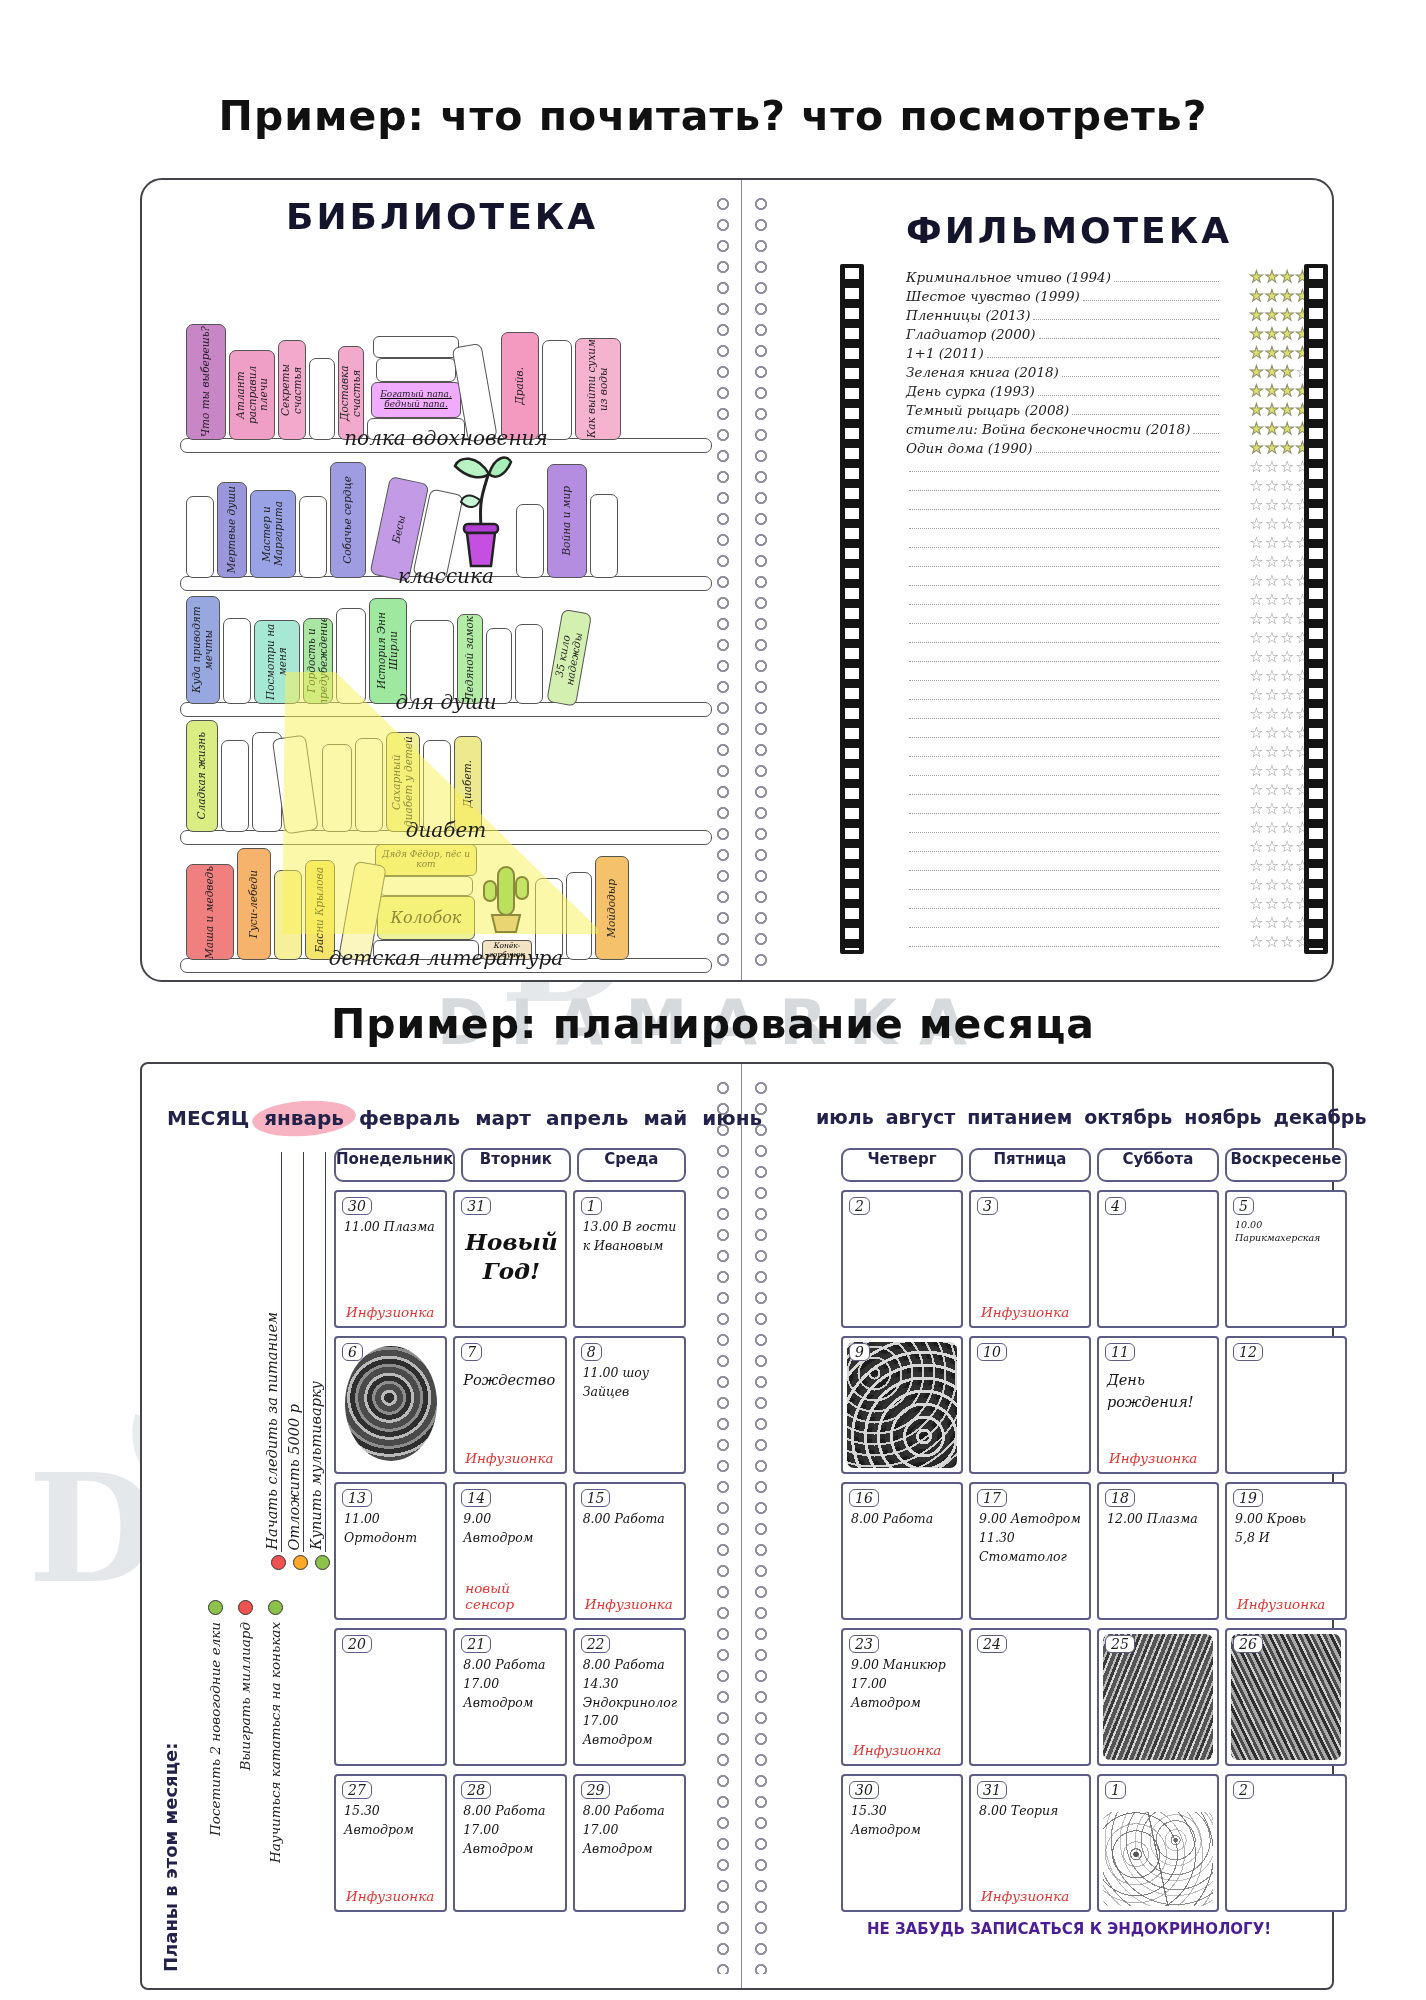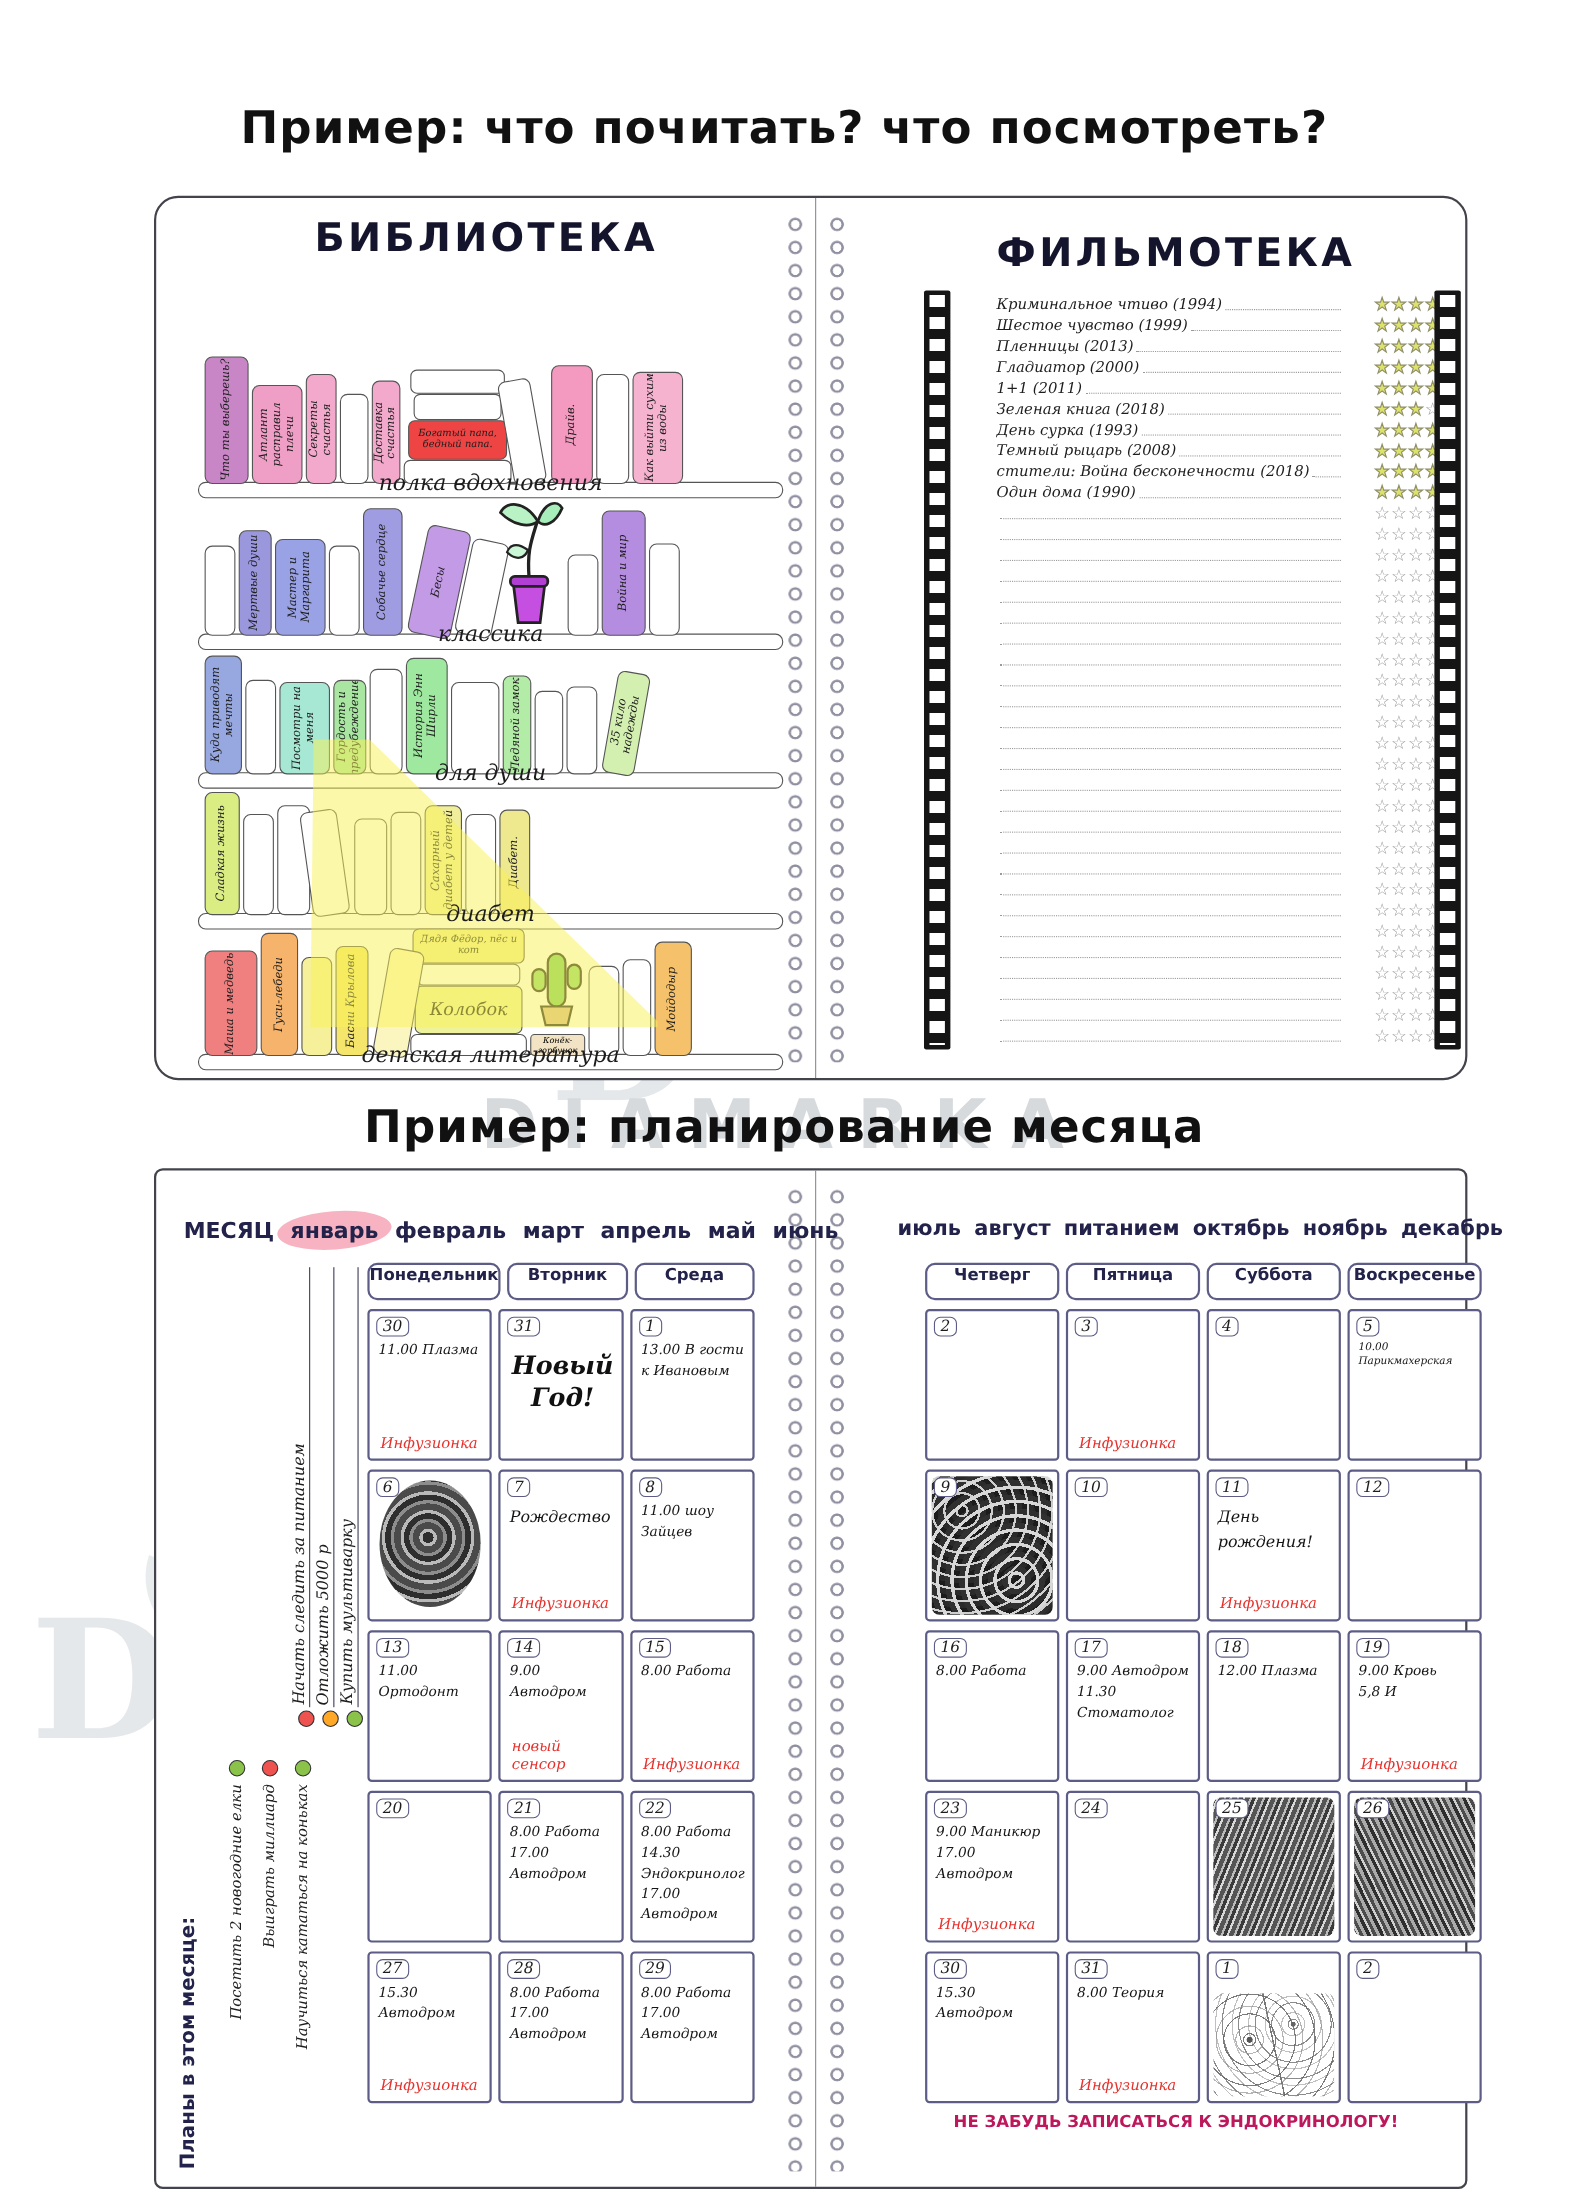--- a/index.html
+++ b/index.html
@@ -118,21 +118,21 @@
      background-blend-mode:lighten;}
   .img-mountain{background:repeating-linear-gradient(112deg,#3a3a3a 0 3px,#d8d8d8 3px 5px,#555 5px 9px,#bbb 9px 11px);}
   .img-mountain2{background:repeating-linear-gradient(64deg,#2f2f2f 0 3px,#cfcfcf 3px 5px,#4c4c4c 5px 8px,#aaa 8px 11px);}
   .img-dandelion{top:auto;height:70%;background:
      radial-gradient(circle at 30% 45%,#555 0 2.5px,rgba(0,0,0,0) 3px),
      repeating-radial-gradient(circle at 30% 45%,rgba(0,0,0,0) 0 5px,rgba(100,100,100,.85) 5px 6px,rgba(0,0,0,0) 6px 12px,rgba(130,130,130,.6) 12px 13px,rgba(0,0,0,0) 13px 18px),
      radial-gradient(circle at 66% 30%,#666 0 2px,rgba(0,0,0,0) 2.5px),
      repeating-radial-gradient(circle at 66% 30%,rgba(0,0,0,0) 0 4px,rgba(110,110,110,.8) 4px 5px,rgba(0,0,0,0) 5px 10px,rgba(140,140,140,.55) 10px 11px,rgba(0,0,0,0) 11px 15px),
      linear-gradient(78deg,rgba(0,0,0,0) 49.5%,#777 49.5% 50.5%,rgba(0,0,0,0) 50.5%);}
   .footer-note{position:absolute;top:856px;left:0;width:100%;text-align:center;
-               font:bold 15px "DejaVu Sans",sans-serif;color:#be185d;}
+               font:bold 15px "DejaVu Sans",sans-serif;color:#4c1d95;}
 
   
   .goal{position:absolute;width:22px;height:400px;top:88px;}
   .gline{position:absolute;right:2px;top:0;bottom:0;width:0;border-right:1.5px solid #3c3c5a;}
   .gtext{position:absolute;right:4px;bottom:2px;writing-mode:vertical-rl;transform:rotate(180deg);
          font:italic 14.5px "DejaVu Serif",serif;color:#1d1d1d;white-space:nowrap;}
   .gdot{position:absolute;bottom:-18px;right:-2px;width:13px;height:13px;border-radius:50%;
         border:1.5px solid #333;}
   #plans-title{position:absolute;left:18px;top:536px;height:372px;writing-mode:vertical-rl;
                transform:rotate(180deg);font:bold 18px "DejaVu Sans",sans-serif;color:#22224a;
@@ -170,21 +170,21 @@
               <div class="vbook" style="width: 24px; height: 92px; background: rgb(242, 169, 203);">
                 <span class="vt">Доставка счастья</span>
               </div>
               <div class="stack">
                 <div class="hbook" style="width: 84px; height: 20px; background: rgb(255, 255, 255);">
                   <span class="ht"></span>
                 </div>
                 <div class="hbook" style="width: 78px; height: 22px; background: rgb(255, 255, 255);">
                   <span class="ht"></span>
                 </div>
-                <div class="hbook" style="width: 88px; height: 34px; background: #ef4444;">
+                <div class="hbook" style="width: 88px; height: 34px; background: #f0abfc; text-decoration: underline;">
                   <span class="ht">Богатый папа, бедный папа.</span>
                 </div>
                 <div class="hbook" style="width: 96px; height: 20px; background: rgb(255, 255, 255);">
                   <span class="ht"></span>
                 </div>
               </div>
               <div class="vbook" style="width: 28px; height: 94px; background: rgb(255, 255, 255); transform: rotate(-10deg); transform-origin: center bottom;">
                 <span class="vt"></span>
               </div>
               <div class="vbook" style="width: 36px; height: 106px; background: rgb(244, 154, 193);">

